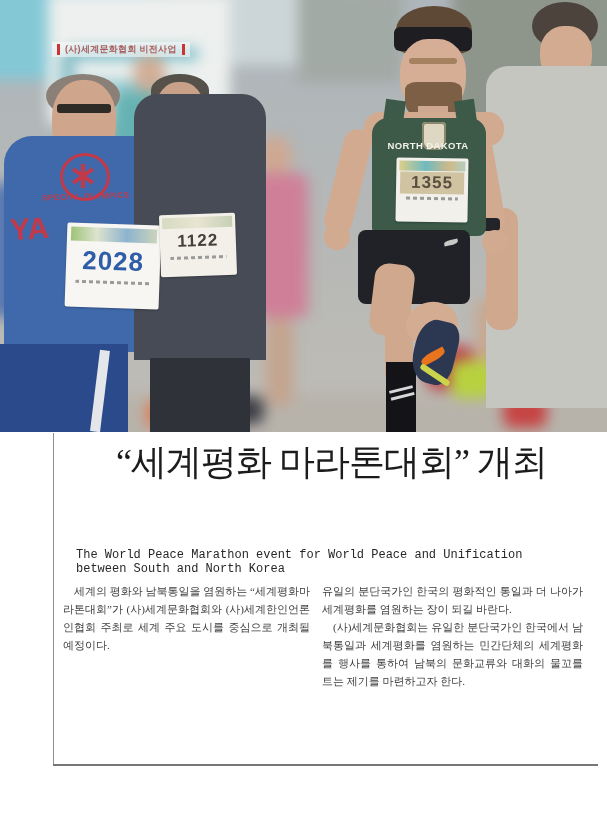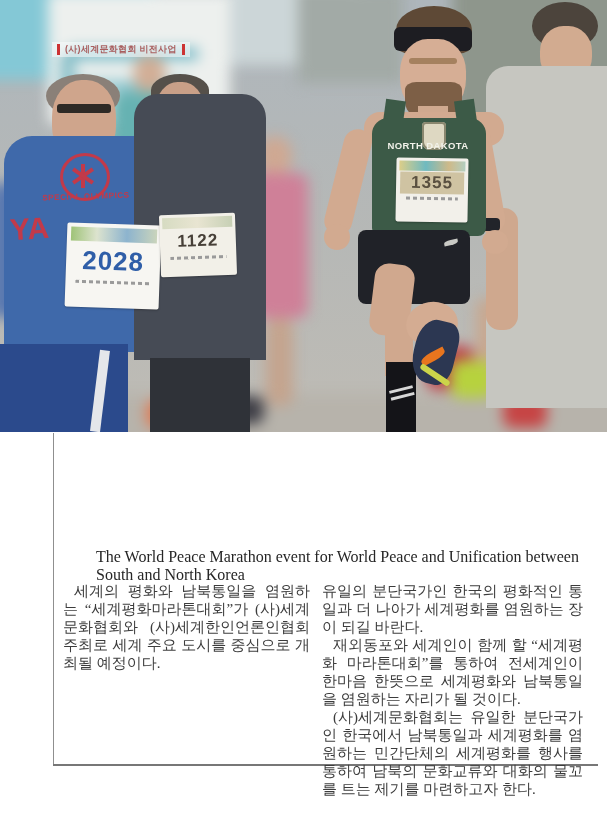--- a/index.html
+++ b/index.html
@@ -120,24 +120,24 @@
   .badge .bar{width:3px;height:11px;background:#cc3333;}
   .badge .txt{color:#a95f5f;font:700 9px "Liberation Sans",sans-serif;letter-spacing:.3px;white-space:nowrap;}
 
   
   .rule-v{left:53px;top:433px;width:1px;height:332px;background:#8f8f8f;}
   .rule-h{left:53px;top:764px;width:545px;height:2px;background:#777777;}
   .title{left:78px;top:437px;width:500px;color:#1c1c1c;
          font-family:"Liberation Serif","DejaVu Serif",serif;font-weight:500;}
   .title .t1{font-size:36px;line-height:50px;letter-spacing:-1px;}
   .title .t2{font-size:36px;line-height:50px;letter-spacing:-1px;padding-left:38px;}
-  .subtitle{left:96px;top:548px;width:500px;color:#262626;font-size:16px;
-            font-family:Liberation Serif, serif;}
+  .subtitle{left:76px;top:548px;width:500px;color:#262626;font-size:12px;
+            font-family:Liberation Mono, monospace;}
   .columns{left:63px;top:582px;width:520px;display:flex;gap:12px;}
-  .col{font-family:"Liberation Serif","DejaVu Serif",serif;font-size:15px;line-height:18px;
+  .col{font-family:"Liberation Serif","DejaVu Serif",serif;font-size:11px;line-height:18px;
        color:#3c3c3c;text-align:justify;}
   .col-l{width:247px;}
   .col-r{width:261px;}
   .col p{margin:0;}
   .col p.indent{text-indent:11px;}
 </style>
 </head>
 <body>
 
 <div>
@@ -249,27 +249,27 @@
       <span class="bar"></span>
       <span class="txt">(사)세계문화협회 비전사업</span>
       <span class="bar"></span>
     </div>
   </div>
 
   <div class="abs rule-v"></div>
   <div class="abs rule-h"></div>
 
   <div class="abs title">
+    <div class="t2">“세계평화 마라톤대회” 개최</div>
   </div>
   <div class="abs subtitle">The World Peace Marathon event for World Peace and Unification between South and North Korea</div>
 
   <div class="abs columns">
     <div class="col col-l">
       <p class="indent">세계의 평화와 남북통일을 염원하는 “세계평화마라톤대회”가 (사)세계문화협회와 (사)세계한인언론인협회 주최로 세계 주요 도시를 중심으로 개최될 예정이다.</p>
     </div>
     <div class="col col-r">
       <p>유일의 분단국가인 한국의 평화적인 통일과 더 나아가 세계평화를 염원하는 장이 되길 바란다.</p>
-      <p class="indent">재외동포와 세계인이 함께 할 “세계평화 마라톤대회”를 통하여 전세계인이 한마음 한뜻으로 세계평화와 남북통일을 염원하는 자리가 될 것이다.</p>
       <p class="indent">(사)세계문화협회는 유일한 분단국가인 한국에서 남북통일과 세계평화를 염원하는 민간단체의 세계평화를 행사를 통하여 남북의 문화교류와 대화의 물꼬를 트는 제기를 마련하고자 한다.</p>
     </div>
   </div>
 
 </div>
 
 </body></html>

